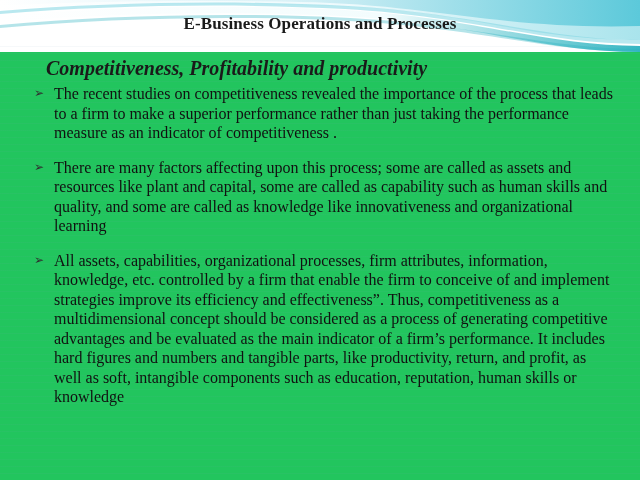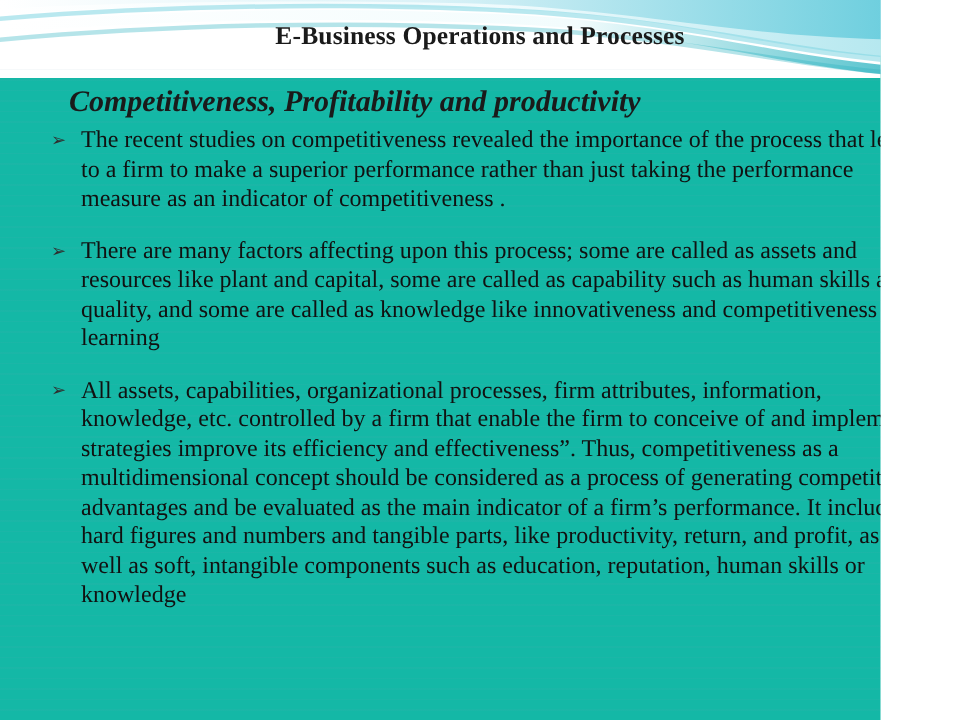--- a/index.html
+++ b/index.html
@@ -8,23 +8,23 @@
   }
   body {
     width: 640px;
     height: 480px;
     overflow: hidden;
     background: #ffffff;
     font-family: "Liberation Serif", serif;
   }
   .slide {
     position: relative;
-    width: 587px;
+    width: 640px;
     height: 480px;
-    background: #14b8a6;
+    background: #22c55e;
     overflow: hidden;
   }
   
   .top-band {
     position: absolute;
     top: 0;
     left: 0;
     width: 640px;
     height: 52px;
     overflow: hidden;
@@ -143,21 +143,21 @@
 
   <div class="bullets">
 
     <div class="bullet">
       <span class="bullet-marker">➢</span>
       <span class="bullet-text">The recent studies on competitiveness revealed the importance of the process that leads to a firm to make a superior performance rather than just taking the performance measure as an indicator of competitiveness .</span>
     </div>
 
     <div class="bullet">
       <span class="bullet-marker">➢</span>
-      <span class="bullet-text">There are many factors affecting upon this process; some are called as assets and resources like plant and capital, some are called as capability such as human skills and quality, and some are called as knowledge like innovativeness and competitiveness learning</span>
+      <span class="bullet-text">There are many factors affecting upon this process; some are called as assets and resources like plant and capital, some are called as capability such as human skills and quality, and some are called as knowledge like innovativeness and organizational learning</span>
     </div>
 
     <div class="bullet">
       <span class="bullet-marker">➢</span>
       <span class="bullet-text">All assets, capabilities, organizational processes, firm attributes, information, knowledge, etc. controlled by a firm that enable the firm to conceive of and implement strategies improve its efficiency and effectiveness”. Thus, competitiveness as a multidimensional concept should be considered as a process of generating competitive advantages and be evaluated as the main indicator of a firm’s performance. It includes hard figures and numbers and tangible parts, like productivity, return, and profit, as well as soft, intangible components such as education, reputation, human skills or knowledge</span>
     </div>
 
   </div>
 
 </div>

